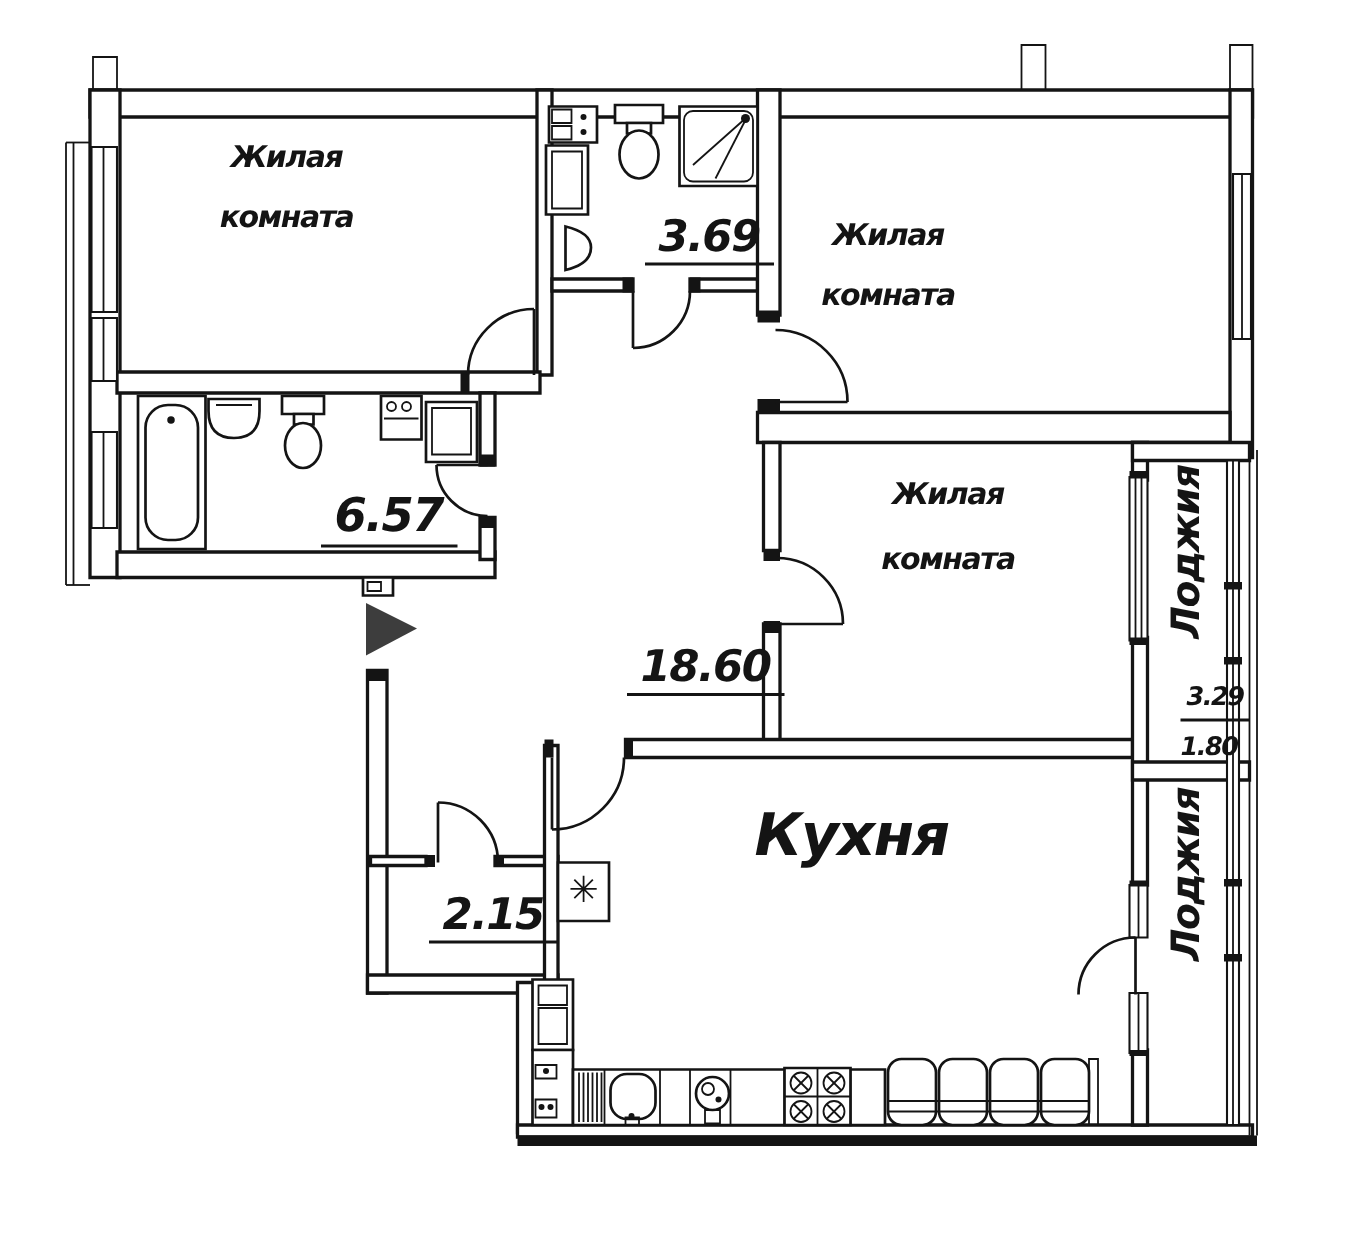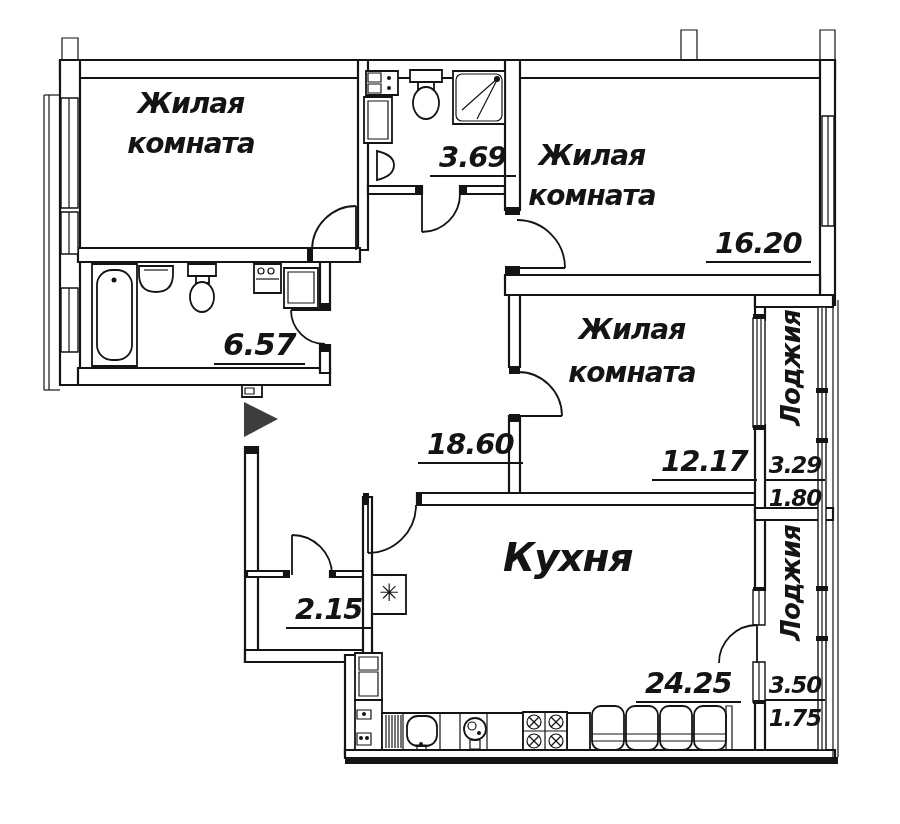--- a/index.html
+++ b/index.html
@@ -8,25 +8,25 @@
   .plan svg{position:absolute;left:0;top:0;}
   svg *{vector-effect:non-scaling-stroke;}
   .wall{fill:#ffffff;stroke:#141414;stroke-width:2.2;}
   .blk{fill:#141414;stroke:none;}
   .thin{fill:none;stroke:#141414;stroke-width:1.2;}
   .win{fill:#ffffff;stroke:#141414;stroke-width:1.4;}
   .fix{fill:#ffffff;stroke:#141414;stroke-width:1.8;}
   .door{fill:none;stroke:#141414;stroke-width:1.8;}
   .lbl{position:absolute;color:#141414;font-style:italic;font-weight:700;
        letter-spacing:-1px;white-space:nowrap;z-index:5;}
-  .name-lbl{font-size:28px;line-height:40px;text-align:center;}
+  .name-lbl{font-size:20px;line-height:40px;text-align:center;}
   .area-lbl{font-size:29px;}
   .area-lbl .area{border-bottom:2.5px solid #141414;padding:0 9px 1px;}
   .vlbl{font-size:26px;transform:translate(-50%,-50%) rotate(-90deg);}
-  .frac{font-size:23px;text-align:center;line-height:26px;}
+  .frac{font-size:17px;text-align:left;line-height:26px;margin-left:24px;}
   .frac-top{border-bottom:2px solid #141414;padding:0 4px 1px;display:inline-block;}
   .frac-bot{display:block;padding-top:4px;}
   .vent-lbl{font-size:24px;font-style:normal;transform:translate(-50%,-50%);letter-spacing:0;}
 </style>
 </head>
 <body>
 
 <div class="plan">
 
 <svg width="900" height="824" viewBox="0 0 900 824">
@@ -309,44 +309,37 @@
   <div>Жилая</div>
   <div>комната</div>
 </div>
 
 <div class="lbl area-lbl" style="left:430px;top:140px"><span class="area">3.69</span></div>
 
 <div class="lbl name-lbl" style="left:502px;top:136px;width:180px">
   <div>Жилая</div>
   <div>комната</div>
 </div>
-<div class="lbl area-lbl" style="left:706px;top:226px"><span class="area">16.20</span></div>
 
 <div class="lbl name-lbl" style="left:542px;top:308px;width:180px;line-height:43px">
   <div>Жилая</div>
   <div>комната</div>
 </div>
-<div class="lbl area-lbl" style="left:652px;top:444px"><span class="area">12.17</span></div>
 
 <div class="lbl area-lbl" style="left:214px;top:326px;font-size:31px"><span class="area">6.57</span></div>
 
 <div class="lbl area-lbl" style="left:418px;top:427px"><span class="area">18.60</span></div>
 
 <div class="lbl area-lbl" style="left:286px;top:592px"><span class="area">2.15</span></div>
 
 <div class="lbl name-lbl" style="left:503px;top:538px;width:110px;font-size:39px">Кухня</div>
-<div class="lbl area-lbl" style="left:636px;top:666px"><span class="area">24.25</span></div>
 
 <div class="lbl vlbl" style="left:791px;top:368px">Лоджия</div>
 <div class="lbl frac" style="left:763px;top:452px;width:64px">
   <span class="frac-top">3.29</span>
   <span class="frac-bot">1.80</span>
 </div>
 
 <div class="lbl vlbl" style="left:791px;top:583px">Лоджия</div>
-<div class="lbl frac" style="left:763px;top:672px;width:64px">
-  <span class="frac-top">3.50</span>
-  <span class="frac-bot">1.75</span>
-</div>
 
 <div class="lbl vent-lbl" style="left:389px;top:593px">✳</div>
 
 </div>
 
 </body></html>

